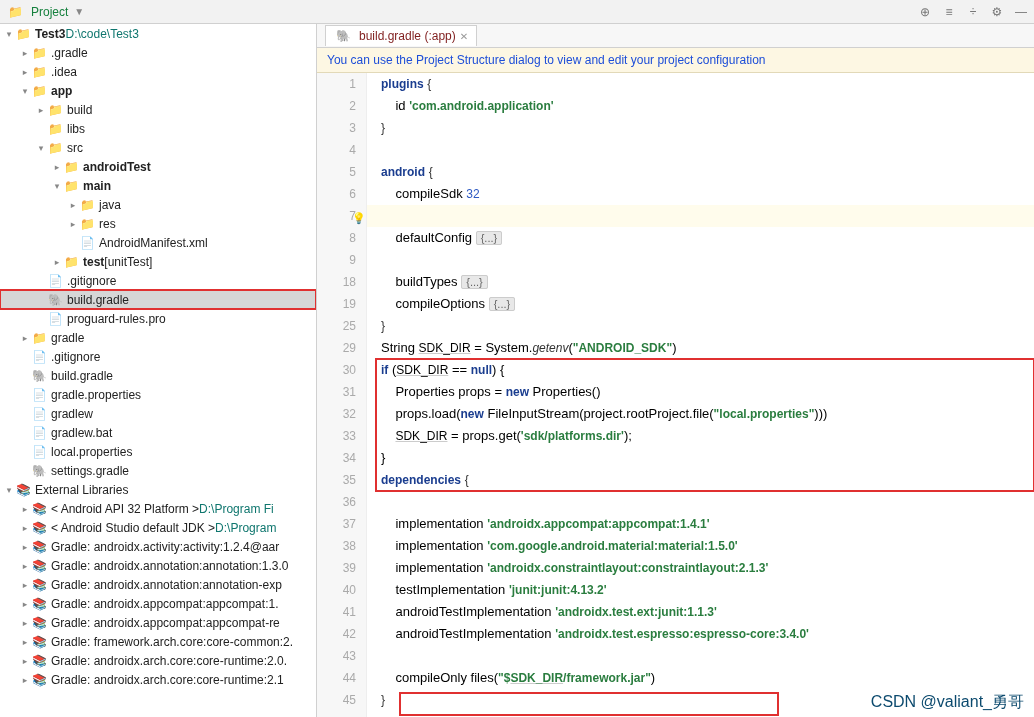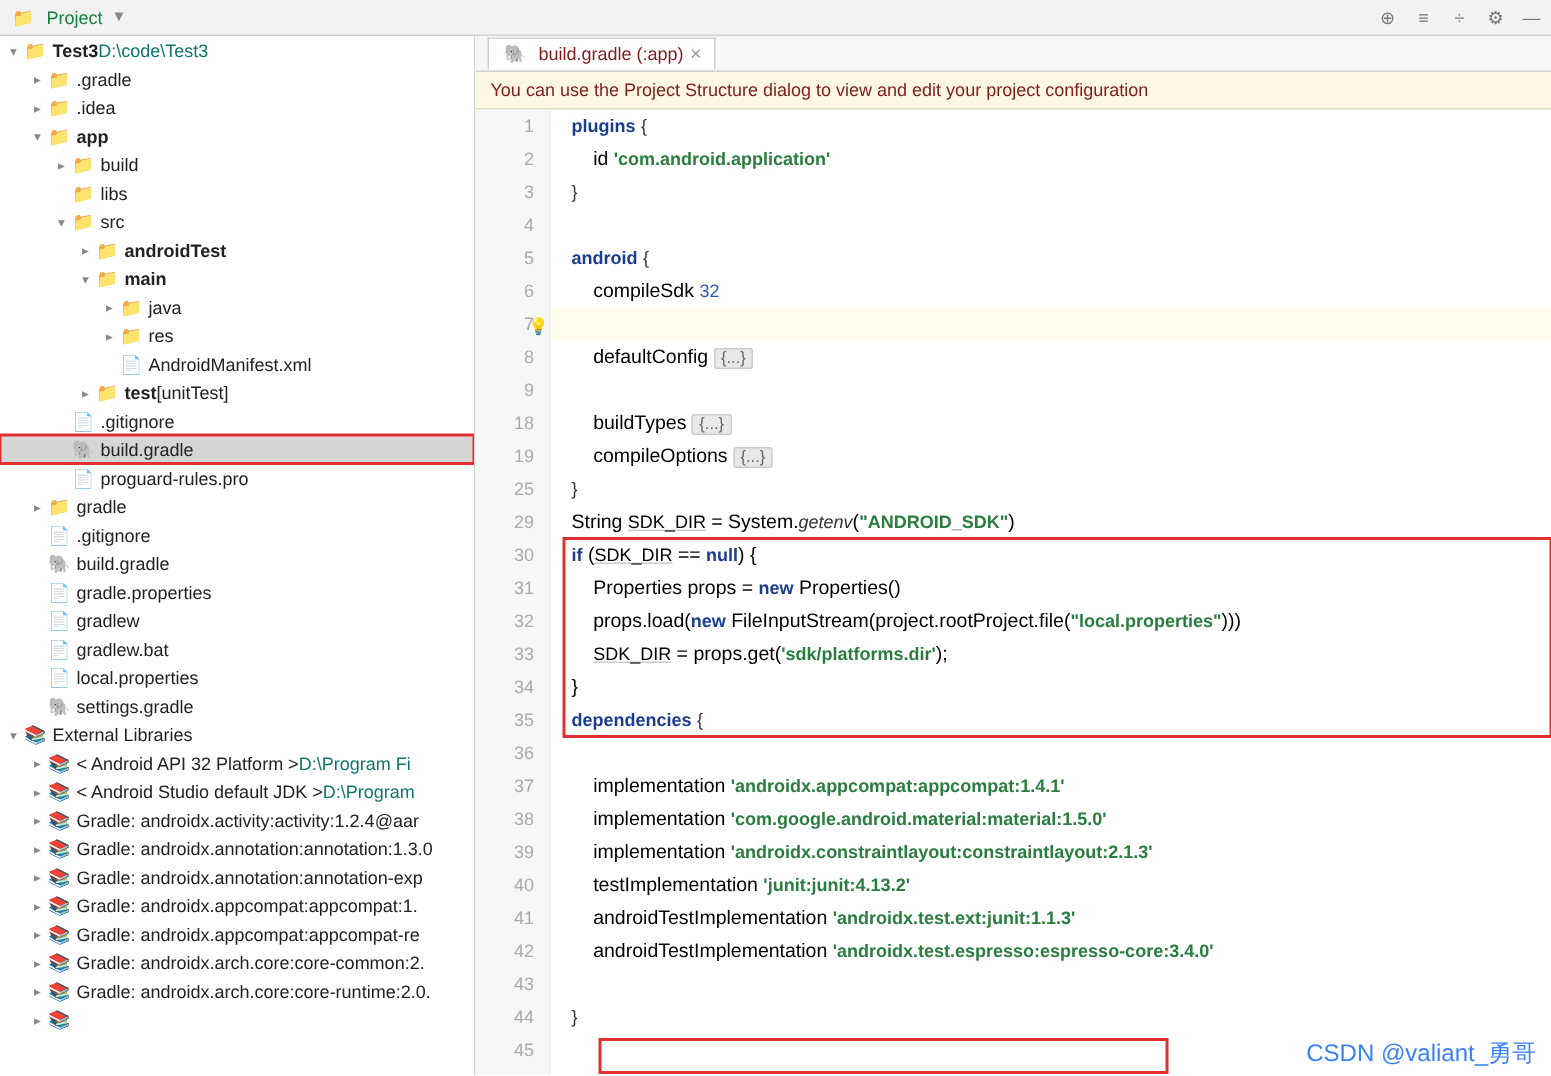--- a/index.html
+++ b/index.html
@@ -20,34 +20,34 @@
 .arrow { width: 10px; text-align: center; color: #888; font-size: 9px; }
 .arrow.none { visibility: hidden; }
 .icon { width: 16px; height: 16px; margin: 0 3px 0 2px; display: inline-flex; align-items: center; justify-content: center; }
 .folder { color: #c99434; } .folder-blue { color: #4a90d9; } .file { color: #888; } .gradle-icon { color: #5ba392; }
 .tree-label { color: #222; } .tree-label.bold { font-weight: bold; } .tree-label.grey { color: #0f766e; margin-left: 0; }
 .bracket { color: #222; }
 .editor { flex: 1; display: flex; flex-direction: column; background: #fff; overflow: hidden; }
 .tabs { height: 24px; background: #f7f7f7; border-bottom: 1px solid #d0d0d0; display: flex; align-items: center; padding-left: 8px; }
 .tab { display: flex; align-items: center; gap: 4px; padding: 2px 8px; background: #fff; border: 1px solid #d0d0d0; border-bottom: none; }
 .tab-label { color: #7f1d1d; } .tab-close { color: #999; font-size: 10px; }
-.banner { background: #fdf7e3; border-bottom: 1px solid #e2d9b8; padding: 5px 10px; color: #7f1d1d; }
+.banner { background: #fdf7e3; border-bottom: 1px solid #e2d9b8; padding: 5px 10px; color: #1d4ed8; }
 .code-area { flex: 1; display: flex; position: relative; font-family: "Consolas", monospace; overflow: hidden; }
 .gutter { width: 50px; background: #f7f7f7; border-right: 1px solid #eee; text-align: right; padding-right: 10px; color: #aaa; }
 .gutter div { height: 22px; line-height: 22px; font-size: 12px; }
 .gutter div.bulb { position: relative; }
 .gutter div.bulb::after { content: "💡"; position: absolute; left: 35px; top: 2px; font-size: 11px; }
 .code { flex: 1; position: relative; }
 .code-line { height: 22px; line-height: 22px; padding-left: 14px; white-space: pre; font-size: 13px; }
 .code-line.hl { background: #fffcec; }
 .kw { color: #1a3d8f; font-weight: bold; } .str { color: #2a7d3f; font-weight: bold; } .num { color: #2d59c2; }
 .ident { color: #333; } .fold { background: #e8e8e8; border: 1px solid #ccc; padding: 0 4px; color: #666; border-radius: 2px; font-size: 11px; }
 .meth { color: #333; font-style: italic; }
 .redbox { position: absolute; border: 2px solid #e03030; pointer-events: none; }
-.watermark { position: absolute; right: 10px; bottom: 4px; color: #3b82f6; font-size: 16px; font-family: sans-serif; pointer-events: none; }
+.watermark { position: absolute; right: 10px; bottom: 4px; color: #0c4a6e; font-size: 16px; font-family: sans-serif; pointer-events: none; }
 .under { text-decoration: underline; text-decoration-color: #ccc; }
 </style>
 </head>
 <body>
 
 <div class="toolbar">
   <div class="toolbar-left">
     <span class="icon">📁</span>
     <span class="toolbar-label">Project</span>
     <span class="toolbar-arrow">▼</span>
@@ -224,30 +224,31 @@
           <span class="tree-label">Gradle: androidx.appcompat:appcompat:1.</span>
         </li>
         <li class="tree-row" style="padding-left: 20px;">
           <span class="arrow ">▸</span>
           <span class="icon file">📚</span>
           <span class="tree-label">Gradle: androidx.appcompat:appcompat-re</span>
         </li>
         <li class="tree-row" style="padding-left: 20px;">
           <span class="arrow ">▸</span>
           <span class="icon file">📚</span>
-          <span class="tree-label">Gradle: androidx.arch.core:core-common:2.</span>
+          <span class="tree-label">Gradle: framework.arch.core:core-common:2.</span>
         </li>
         <li class="tree-row" style="padding-left: 20px;">
           <span class="arrow ">▸</span>
           <span class="icon file">📚</span>
           <span class="tree-label">Gradle: androidx.arch.core:core-runtime:2.0.</span>
         </li>
         <li class="tree-row" style="padding-left: 20px;">
           <span class="arrow ">▸</span>
           <span class="icon file">📚</span>
+          <span class="tree-label">Gradle: androidx.arch.core:core-runtime:2.1</span>
         </li>
       </ul>
   </div>
 
   <div class="editor">
     <div class="tabs">
       <div class="tab">
         <span class="icon gradle-icon">🐘</span>
         <span class="tab-label">build.gradle (:app)</span>
         <span class="tab-close">✕</span>
@@ -312,18 +313,19 @@
           <div class="code-line">}</div>
           <div class="code-line"><span class="kw">dependencies</span> <span class="ident">{</span></div>
           <div class="code-line"></div>
           <div class="code-line">    implementation <span class="str">'androidx.appcompat:appcompat:1.4.1'</span></div>
           <div class="code-line">    implementation <span class="str">'com.google.android.material:material:1.5.0'</span></div>
           <div class="code-line">    implementation <span class="str">'androidx.constraintlayout:constraintlayout:2.1.3'</span></div>
           <div class="code-line">    testImplementation <span class="str">'junit:junit:4.13.2'</span></div>
           <div class="code-line">    androidTestImplementation <span class="str">'androidx.test.ext:junit:1.1.3'</span></div>
           <div class="code-line">    androidTestImplementation <span class="str">'androidx.test.espresso:espresso-core:3.4.0'</span></div>
           <div class="code-line"></div>
+          <div class="code-line">    compileOnly files(<span class="str">"$<span class="under">SDK_DIR</span>/framework.jar"</span>)</div>
           <div class="code-line"><span class="ident">}</span></div>
         </div>
       <div class="watermark">CSDN @valiant_勇哥</div>
     </div>
   </div>
 </div>
 
 </body></html>

